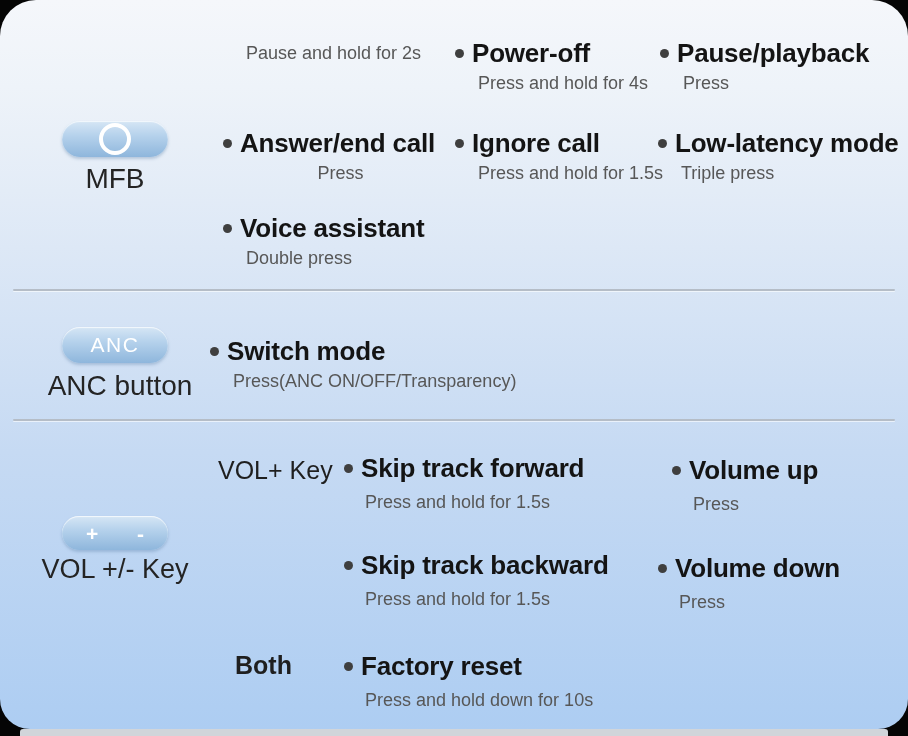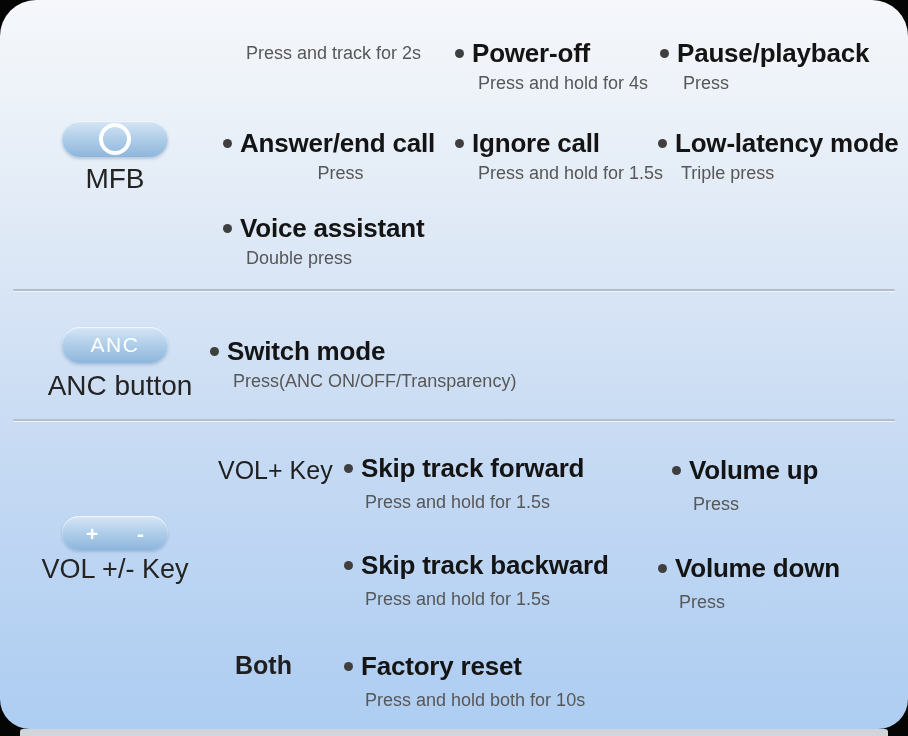--- a/index.html
+++ b/index.html
@@ -38,21 +38,21 @@
 
 <div class="stage">
   <div class="card">
 
     <div class="pill" style="left:62px;top:121px;">
       <span class="ring"></span>
     </div>
     <div class="pill-label" style="left:40px;top:163px;width:150px;">MFB</div>
 
     <div class="item" style="left:223px;top:38px;">
-      <div class="detail">Press and track for 2s</div>
+      <div class="detail">Pause and hold for 2s</div>
     </div>
     <div class="item" style="left:455px;top:38px;">
       <div class="head">
           <span class="bullet"></span>
           <span class="title">Power-off</span>
         </div>
       <div class="detail">Press and hold for 4s</div>
     </div>
     <div class="item" style="left:660px;top:38px;">
       <div class="head">
@@ -144,18 +144,18 @@
           <span class="title">Volume down</span>
         </div>
       <div class="detail">Press</div>
     </div>
 
     <div class="item vol-item" style="left:344px;top:651px;">
       <div class="head">
           <span class="bullet"></span>
           <span class="title">Factory reset</span>
         </div>
-      <div class="detail">Press and hold both for 10s</div>
+      <div class="detail">Press and hold down for 10s</div>
     </div>
 
   </div>
   <div class="bottom-strip"></div>
 </div>
 
 </body></html>

